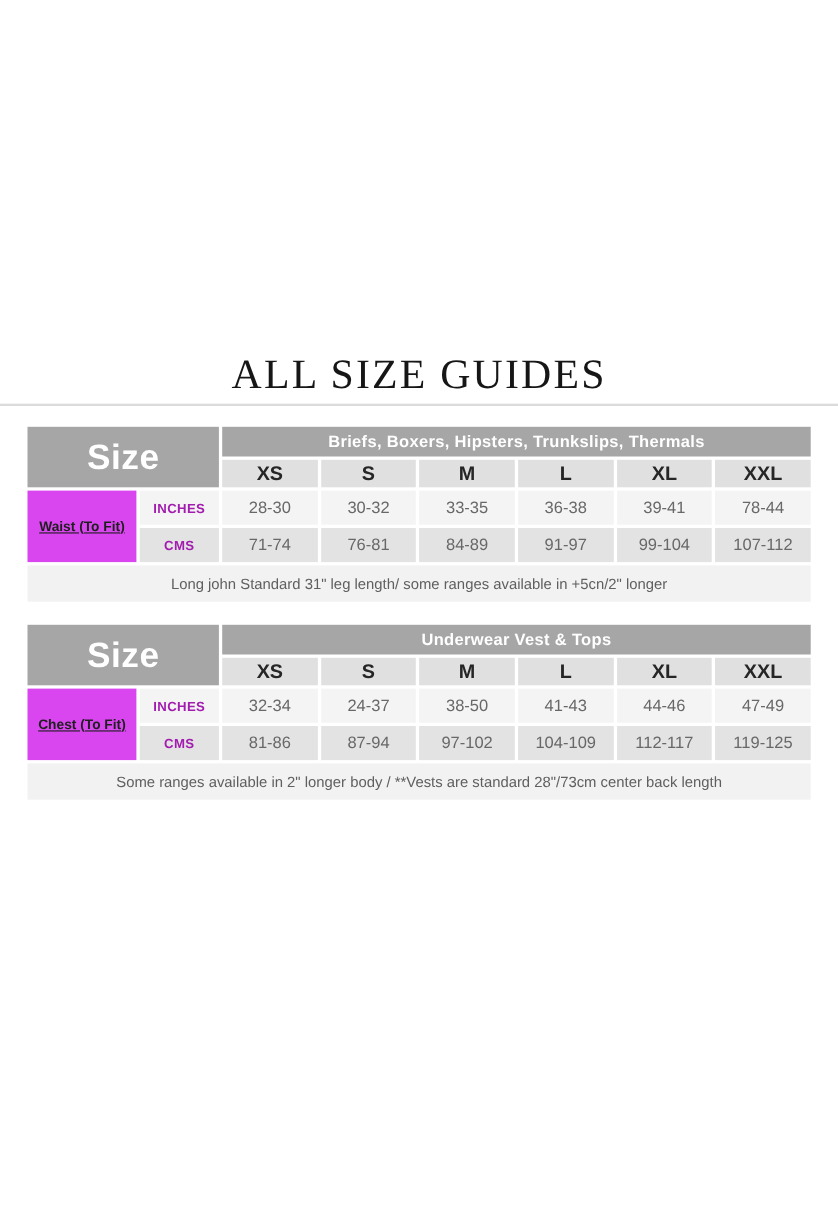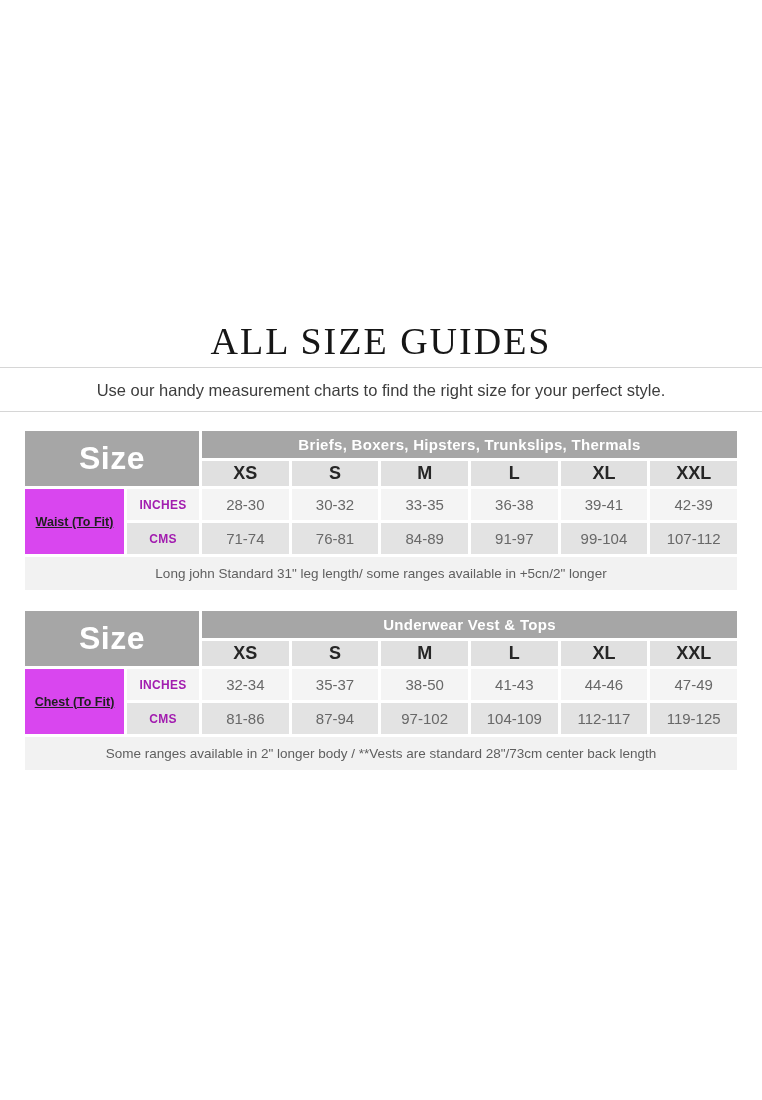--- a/index.html
+++ b/index.html
@@ -104,21 +104,20 @@
   }
 </style>
 </head>
 <body>
 
 <div class="page">
 
   <h1 class="page-title">ALL SIZE GUIDES</h1>
 
   <hr class="divider divider-top">
-  <div class="page-subtitle">Use our handy measurement charts to find the right size for your perfect style.</div>
   <hr class="divider">
 
   <table class="size-table">
     <colgroup>
       <col style="width:99px">
         <col style="width:72px">
       <col>
         <col>
         <col>
         <col>
@@ -139,21 +138,21 @@
       <th class="size-col-cell">XXL</th>
     </tr>
     <tr class="row-light">
       <td class="row-label-cell" rowspan="2">Waist (To Fit)</td>
       <td class="unit-cell">INCHES</td>
       <td class="value-cell">28-30</td>
       <td class="value-cell">30-32</td>
       <td class="value-cell">33-35</td>
       <td class="value-cell">36-38</td>
       <td class="value-cell">39-41</td>
-      <td class="value-cell">42-39</td>
+      <td class="value-cell">78-44</td>
     </tr>
     <tr class="row-mid">
       <td class="unit-cell">CMS</td>
       <td class="value-cell">71-74</td>
       <td class="value-cell">76-81</td>
       <td class="value-cell">84-89</td>
       <td class="value-cell">91-97</td>
       <td class="value-cell">99-104</td>
       <td class="value-cell">107-112</td>
     </tr>
@@ -184,21 +183,21 @@
       <th class="size-col-cell">S</th>
       <th class="size-col-cell">M</th>
       <th class="size-col-cell">L</th>
       <th class="size-col-cell">XL</th>
       <th class="size-col-cell">XXL</th>
     </tr>
     <tr class="row-light">
       <td class="row-label-cell" rowspan="2">Chest (To Fit)</td>
       <td class="unit-cell">INCHES</td>
       <td class="value-cell">32-34</td>
-      <td class="value-cell">35-37</td>
+      <td class="value-cell">24-37</td>
       <td class="value-cell">38-50</td>
       <td class="value-cell">41-43</td>
       <td class="value-cell">44-46</td>
       <td class="value-cell">47-49</td>
     </tr>
     <tr class="row-mid">
       <td class="unit-cell">CMS</td>
       <td class="value-cell">81-86</td>
       <td class="value-cell">87-94</td>
       <td class="value-cell">97-102</td>

